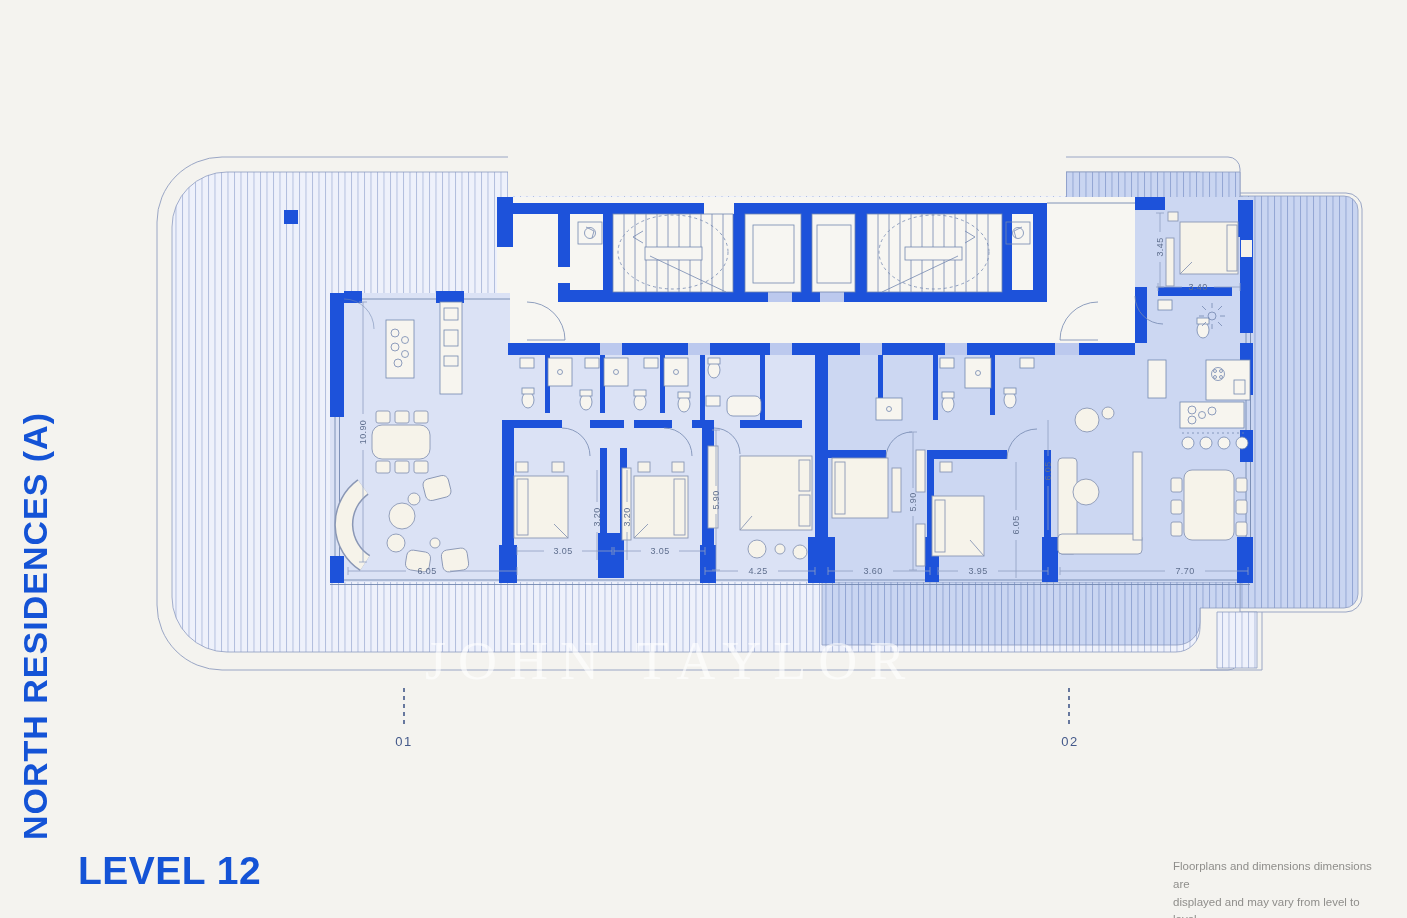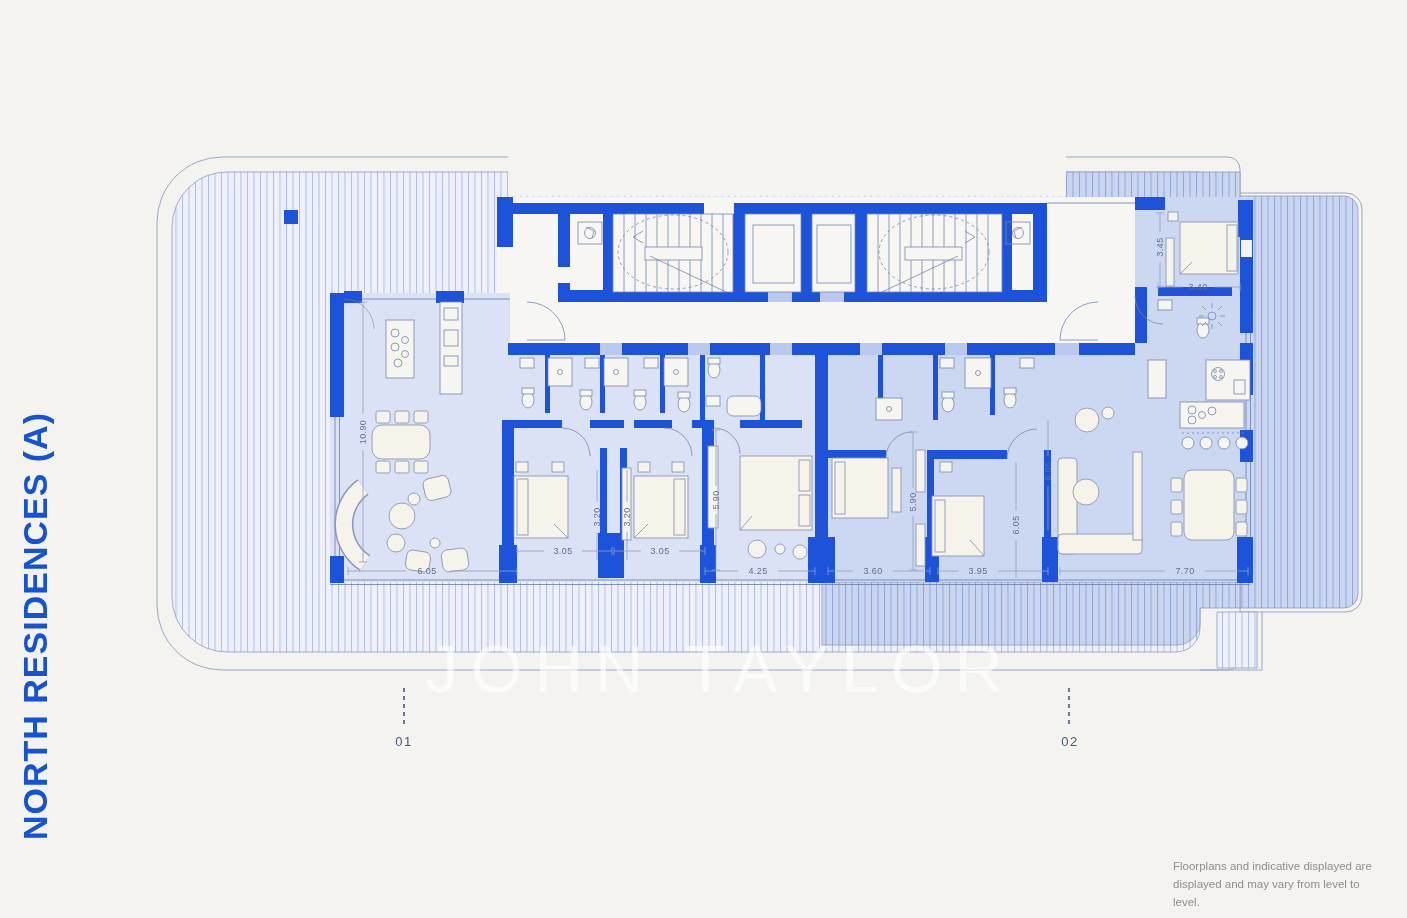--- a/index.html
+++ b/index.html
@@ -11,22 +11,22 @@
     writing-mode:vertical-rl;transform:rotate(180deg);
     font-size:34px;font-weight:800;letter-spacing:1px;
     color:#1453d6;white-space:nowrap;
   }
   .level{
     position:absolute;left:78px;top:849px;
     font-size:39px;font-weight:800;letter-spacing:0.5px;color:#1453d6;
   }
   .watermark{
     position:absolute;left:425px;top:630px;width:570px;
-    text-align:left;font-family:Liberation Sans, sans-serif;
-    font-size:67px;letter-spacing:12px;color:rgba(255,255,255,0.62);
+    text-align:left;font-family:Liberation Serif, serif;
+    font-size:54px;letter-spacing:12px;color:rgba(255,255,255,0.62);
     white-space:nowrap;pointer-events:none;
   }
   .disclaimer{
     position:absolute;left:1173px;top:858px;width:210px;
     font-size:11.5px;line-height:1.55;color:#8f8e8b;
   }
   .dim{font-size:9px;fill:#5f6f8e;letter-spacing:0.4px;}
   .marker{font-size:13px;fill:#44598a;letter-spacing:1.5px;}
 </style>
 </head>
@@ -434,18 +434,19 @@
   <g>
     <line x1="404" y1="688" x2="404" y2="728" stroke="#44598a" stroke-width="1.6" stroke-dasharray="4 4"></line>
     <line x1="1069" y1="688" x2="1069" y2="728" stroke="#44598a" stroke-width="1.6" stroke-dasharray="4 4"></line>
     <text class="marker" x="404" y="746" text-anchor="middle">01</text>
     <text class="marker" x="1070" y="746" text-anchor="middle">02</text>
   </g>
 </svg>
 
 <div class="watermark">JOHN TAYLOR</div>
 <div class="title-vert">NORTH RESIDENCES (A)</div>
+<div class="level">LEVEL 12</div>
 <div class="disclaimer">
-  <div>Floorplans and indicative displayed are</div>
+  <div>Floorplans and dimensions dimensions are</div>
   <div>displayed and may vary from level to level.</div>
 </div>
 
 </div>
 
 </body></html>

